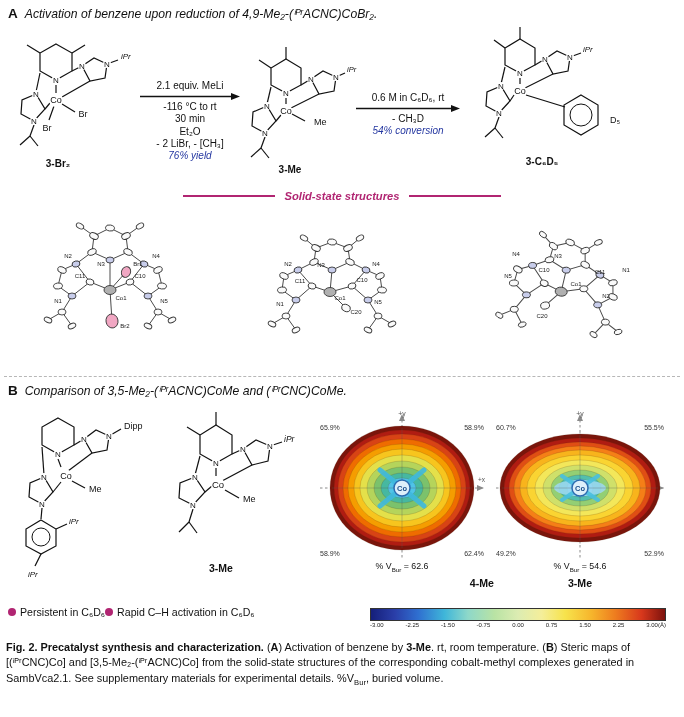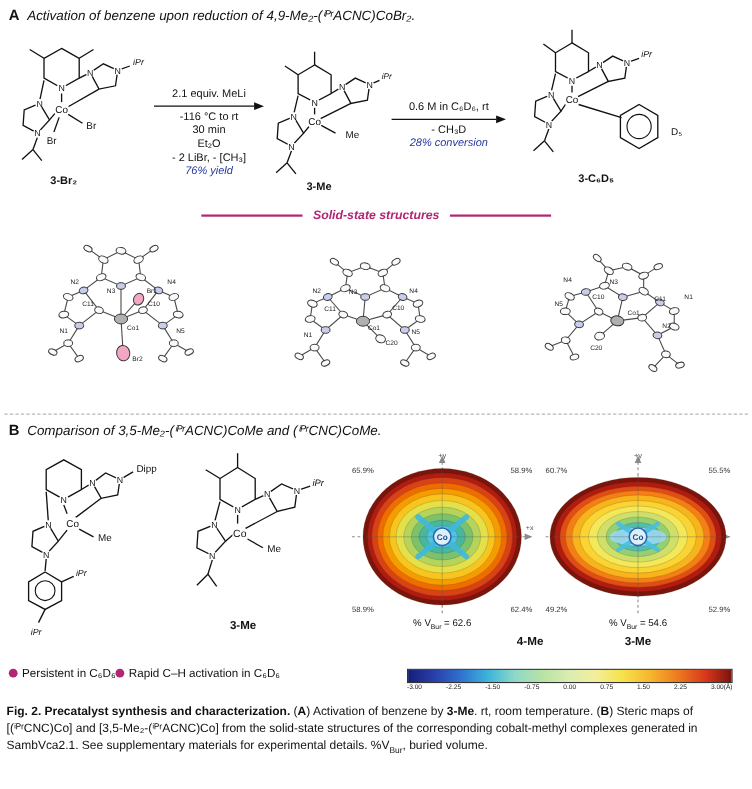--- a/index.html
+++ b/index.html
@@ -147,21 +147,21 @@
     <text class="mlab" x="50" y="133">3-Me</text>
   </svg>
 
   <div class="rxn" style="left:352px;top:92px;width:112px;">
     <div>0.6 M in C₆D₆, rt</div>
     <svg style="position:static;" width="104" height="9" viewBox="0 0 104 9">
       <line x1="0" y1="4.5" x2="95" y2="4.5" stroke="#111" stroke-width="1.3"></line>
       <polygon points="95,1 104,4.5 95,8" fill="#111"></polygon>
     </svg>
     <div>- CH₃D</div>
-    <div class="blue">28% conversion</div>
+    <div class="blue">54% conversion</div>
   </div>
 
   <svg style="left:462px;top:22px;" width="185" height="150" viewBox="0 0 185 150">
     <g>
       <polygon class="ring" points="58,17 73,26 73,43 58,51 43,43 43,26"></polygon>
       <line class="bond" x1="43" y1="26" x2="32" y2="18"></line>
       <line class="bond" x1="58" y1="17" x2="58" y2="5"></line>
       <line class="bond" x1="58" y1="56" x2="58" y2="62"></line>
       <polygon class="ring" points="83,37 95,29 108,35 106,49 91,52"></polygon>
       <line class="bond" x1="73" y1="43" x2="83" y2="37"></line>

